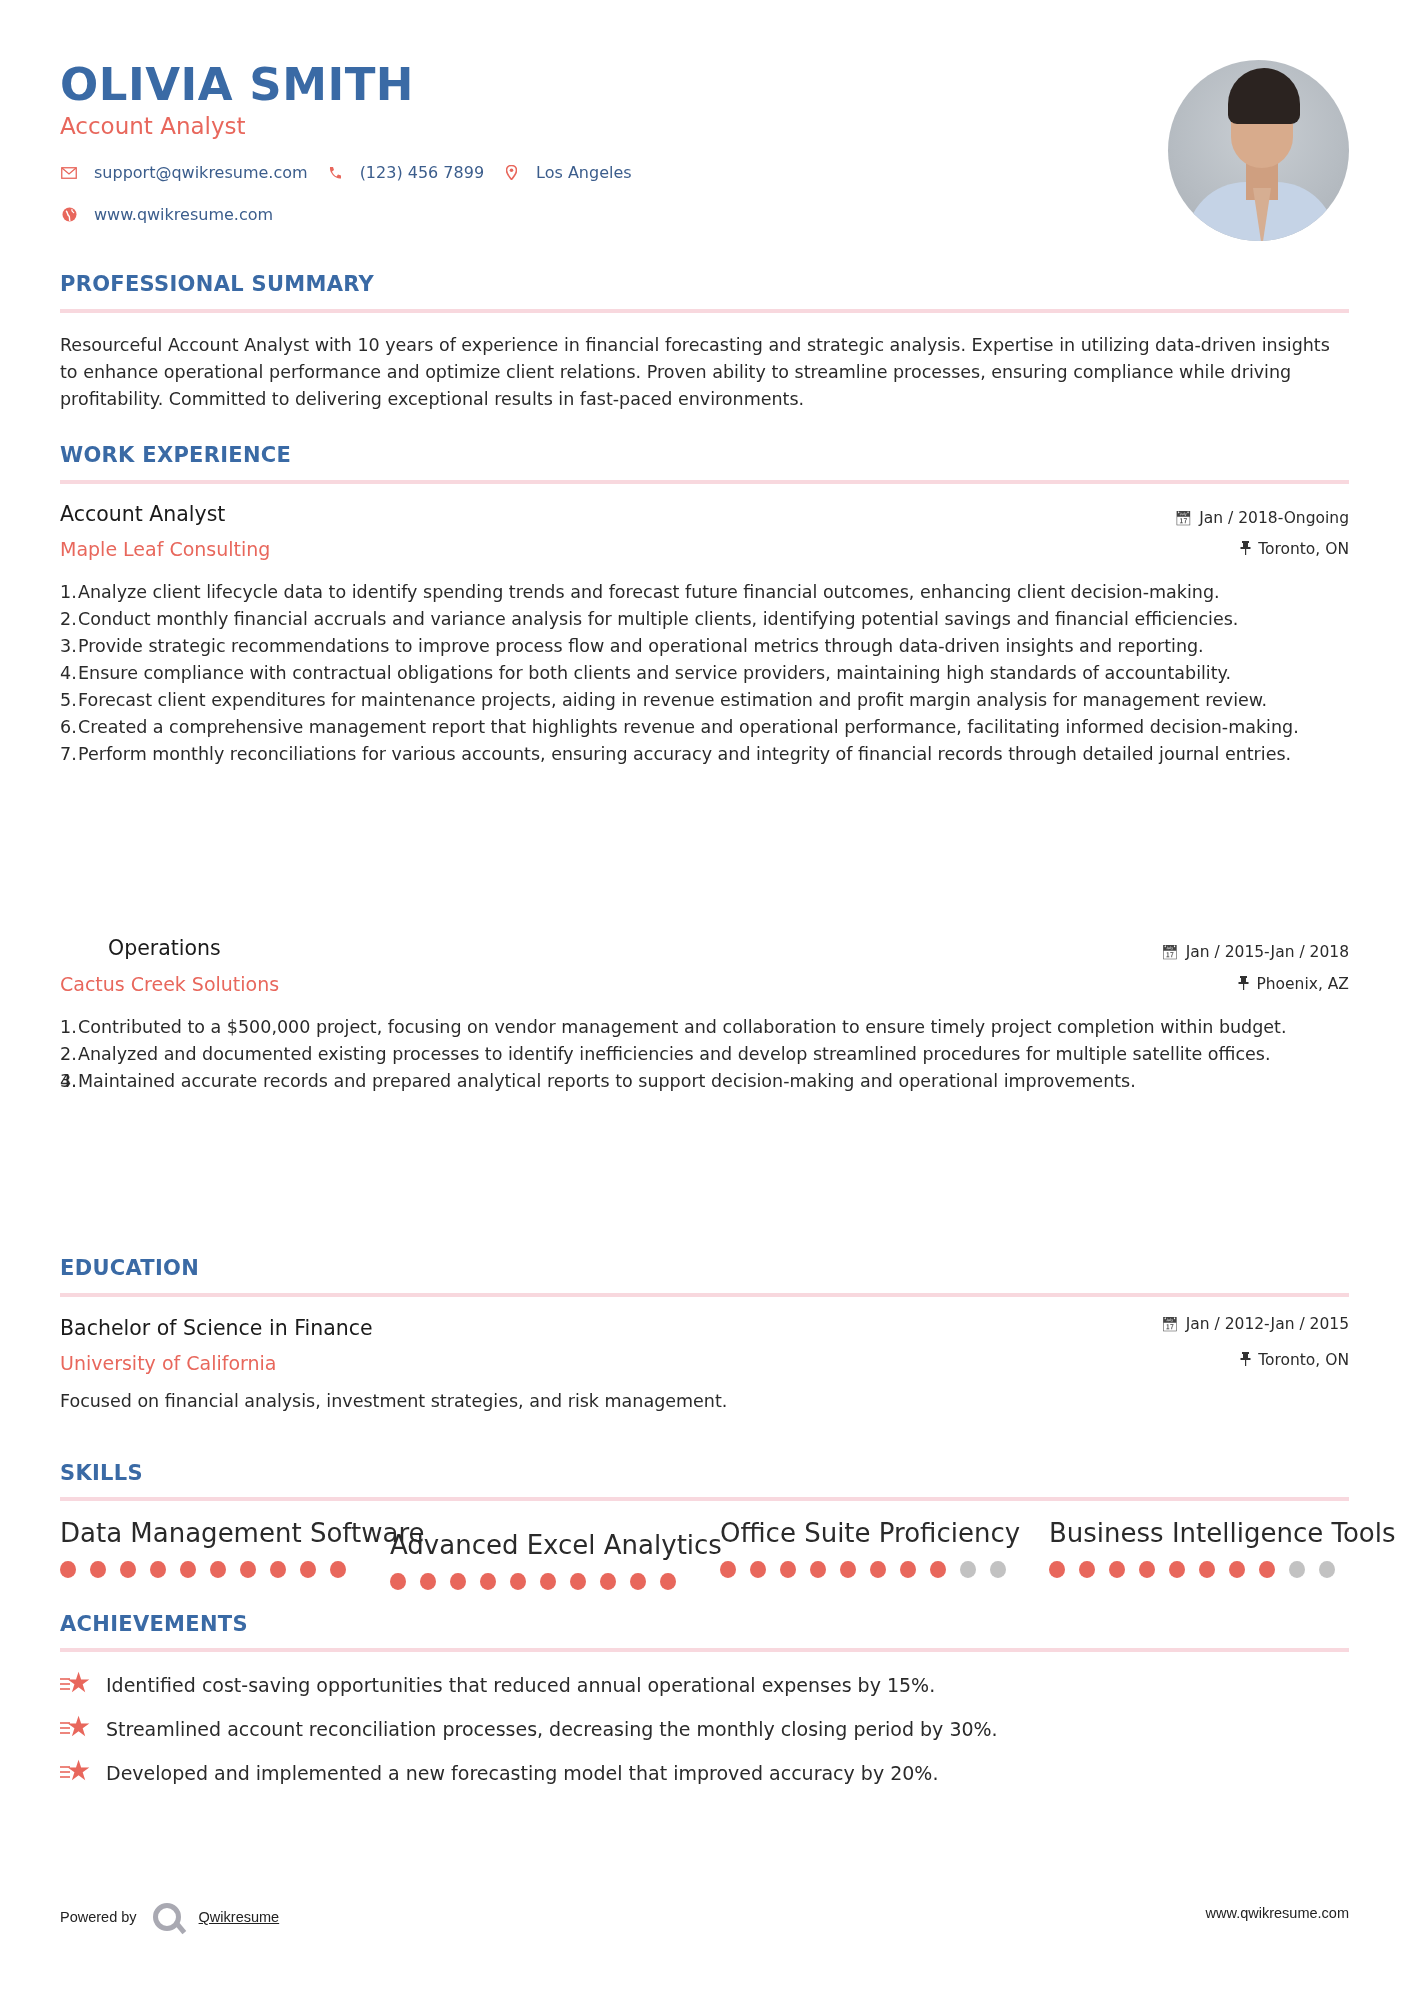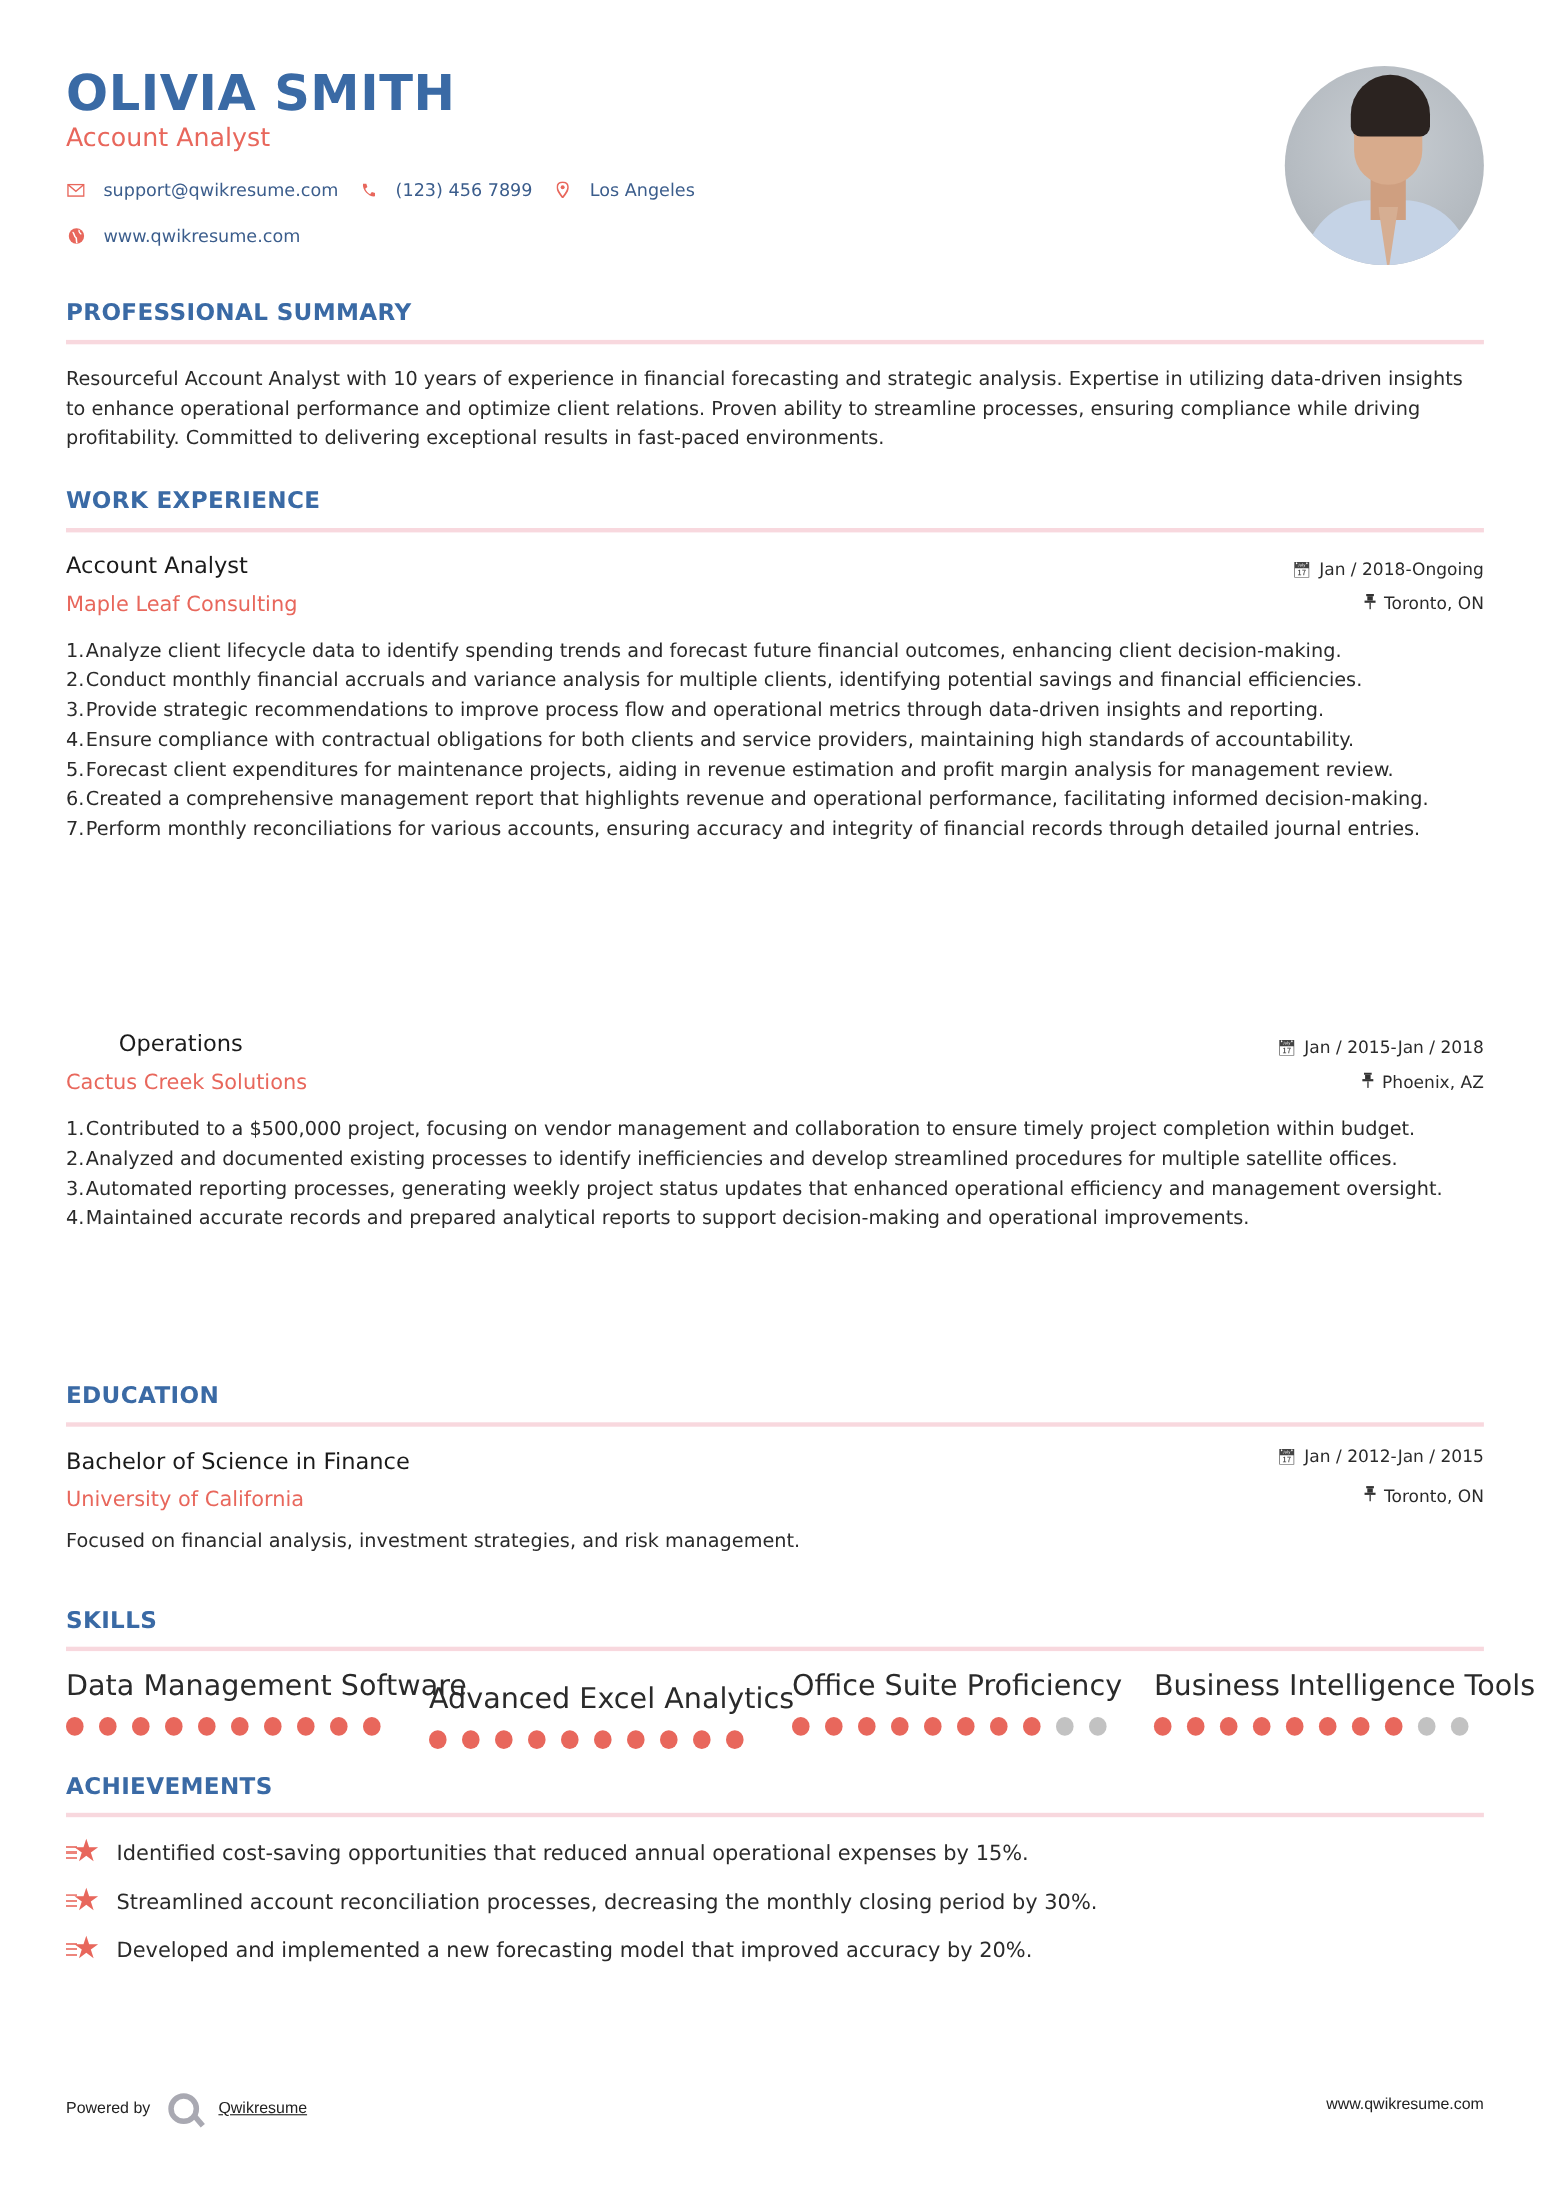--- a/index.html
+++ b/index.html
@@ -165,21 +165,21 @@
           <rect x="0.5" y="6" width="10" height="2" fill="#333"></rect>
           <rect x="5" y="8" width="1.2" height="6" fill="#333"></rect>
         </svg>
     </span>
     <span>Phoenix, AZ</span>
   </div>
 
   <ol class="bullets" style="top:1014px;">
     <li><span class="num">1.</span><span>Contributed to a $500,000 project, focusing on vendor management and collaboration to ensure timely project completion within budget.</span></li>
     <li><span class="num">2.</span><span>Analyzed and documented existing processes to identify inefficiencies and develop streamlined procedures for multiple satellite offices.</span></li>
-    <li><span class="num">3.</span><span>Automated reporting processes, generating weekly project status updates that enhanced operational efficiency and management oversight.</span></li>
+    <li><span class="num">3.</span></li>
     <li><span class="num">4.</span><span>Maintained accurate records and prepared analytical reports to support decision-making and operational improvements.</span></li>
   </ol>
 
   <div class="section-title" style="top:1256px;text-align:center;">EDUCATION</div>
   <div class="rule" style="top:1293px;"></div>
   <div class="job-title" style="top:1316px;">Bachelor of Science in Finance</div>
   <div class="company" style="top:1352px;">University of California</div>
   <div class="meta" style="top:1315px;">
     <span class="m-icon">📅︎</span>
     <span>Jan / 2012-Jan / 2015</span>

